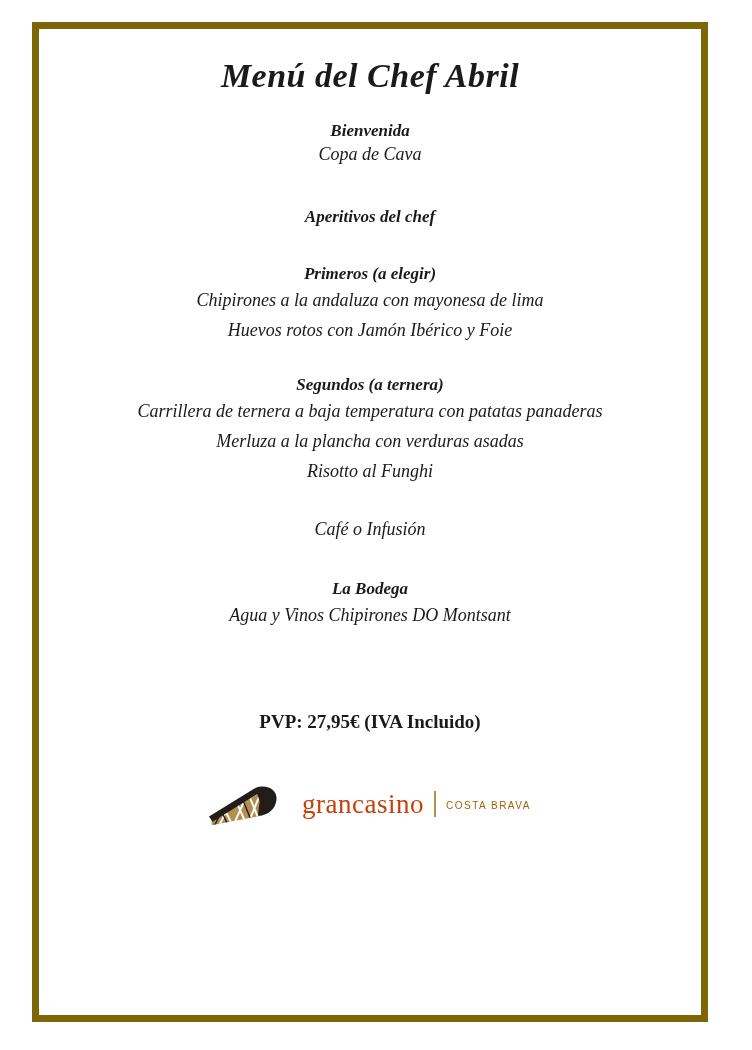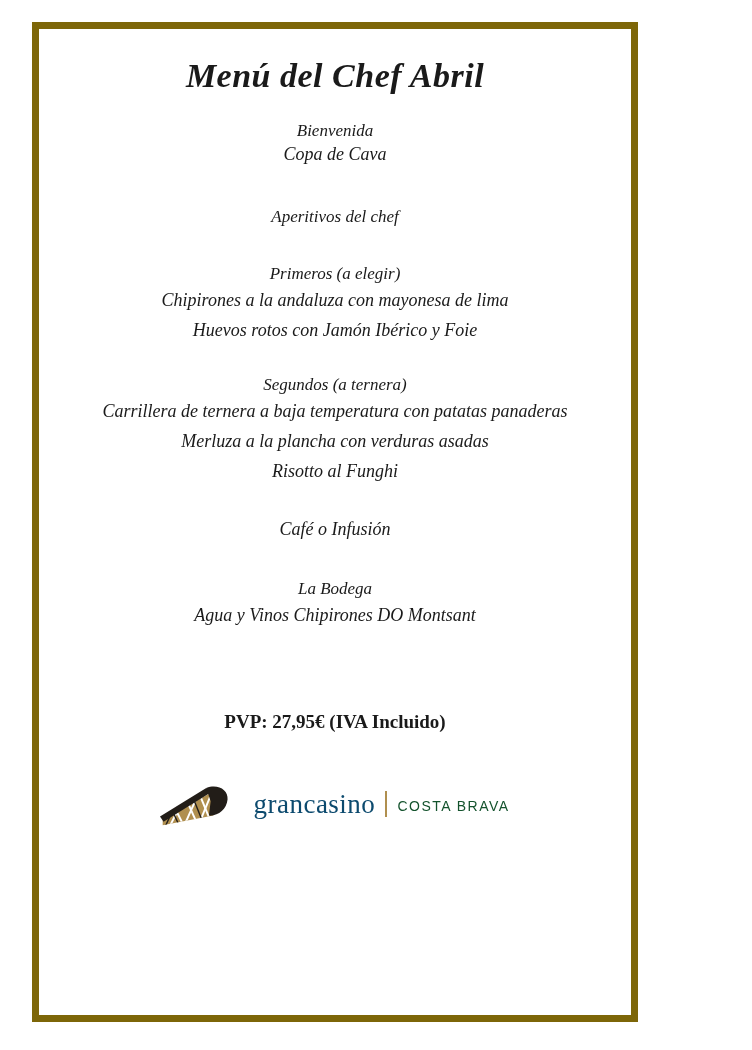--- a/index.html
+++ b/index.html
@@ -12,21 +12,21 @@
     position: relative;
     width: 752px;
     height: 1050px;
     background: #ffffff;
     overflow: hidden;
   }
   .frame {
     position: absolute;
     left: 32px;
     top: 22px;
-    width: 606px;
+    width: 676px;
     height: 1000px;
     box-sizing: border-box;
     border: 7px solid #7d6608;
     background: #ffffff;
   }
   .content {
     text-align: center;
     color: #1a1a1a;
   }
   .menu-title {
@@ -34,21 +34,21 @@
     font-size: 34px;
     line-height: 41px;
     font-weight: bold;
     font-style: italic;
     letter-spacing: 0.5px;
   }
   .sec { margin: 0; }
   .sec-heading {
     font-size: 17px;
     line-height: 22px;
-    font-weight: normal;
+    font-weight: bold;
     font-style: italic;
   }
   .sec-item {
     font-size: 18px;
     line-height: 30px;
     font-style: italic;
     font-weight: normal;
   }
   .sec-welcome   { margin-top: 24px; }
   .sec-welcome .sec-item { line-height: 24px; }
@@ -73,35 +73,35 @@
     gap: 13px;
   }
   .logo-mark { display: block; }
   .logo-text {
     display: flex;
     align-items: center;
   }
   .logo-brand {
     font-family: "Liberation Serif", serif;
     font-size: 27px;
-    color: #0c4a6e;
+    color: #c2410c;
     letter-spacing: 0.5px;
     line-height: 1;
   }
   .logo-sep {
     width: 2px;
     height: 26px;
     background: #b08f4f;
     margin: 0 10px;
   }
   .logo-tagline {
     font-family: "Liberation Sans", sans-serif;
-    font-size: 14px;
+    font-size: 10px;
     letter-spacing: 1.5px;
-    color: #14532d;
+    color: #a16207;
     line-height: 1;
     padding-top: 4px;
   }
 </style>
 </head>
 <body>
 
 <div class="canvas">
   <div class="frame">
     <div class="content">

